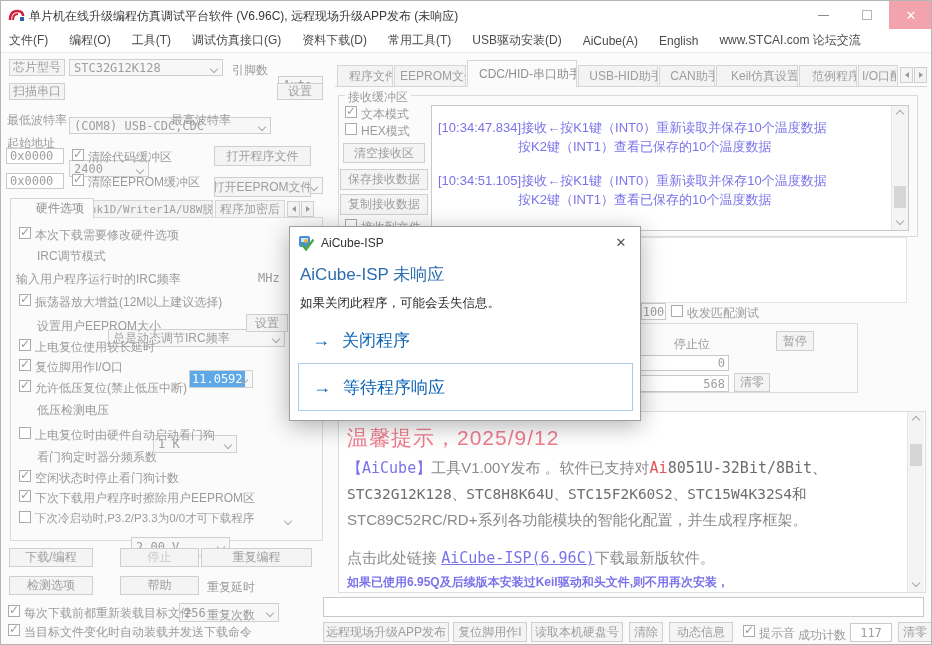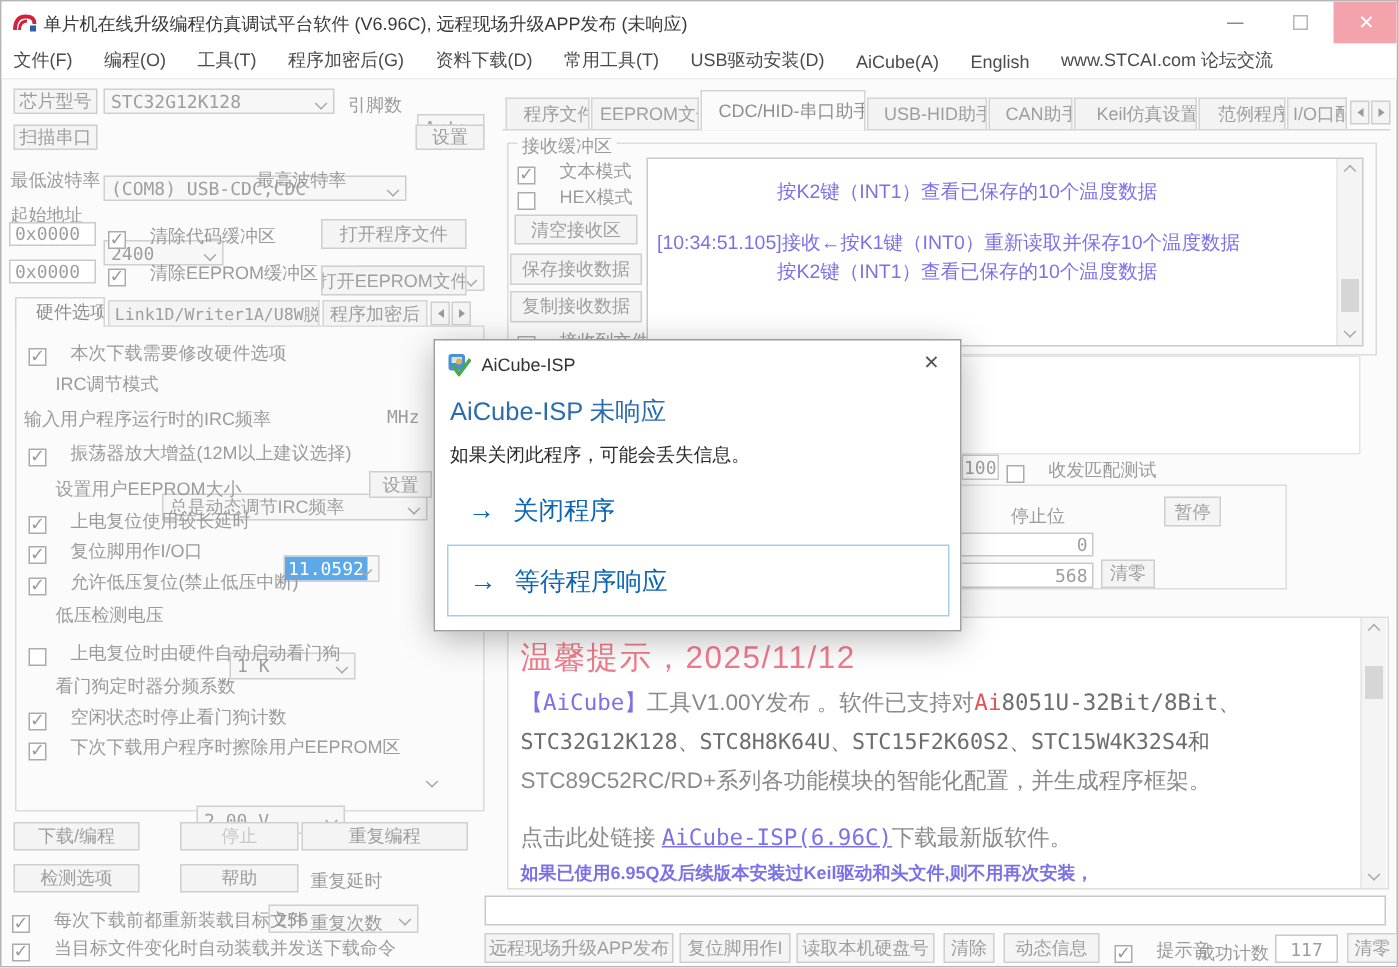--- a/index.html
+++ b/index.html
@@ -25,21 +25,21 @@
   
   .btn { background:#f4f4f4; border:1px solid #cfcfcf; color:#9e9e9e; display:flex; align-items:center; justify-content:center; white-space:nowrap; overflow:hidden; }
   .btn.disabled { color:#c8c8c8; }
   .inp { background:#ffffff; border:1px solid #c9c9c9; color:#9e9e9e; display:flex; align-items:center; padding:0 3px; overflow:hidden; }
   .inp.right { justify-content:flex-end; }
   .combo { background:#f7f7f7; border:1px solid #cfcfcf; color:#9e9e9e; display:flex; align-items:center; padding:0 16px 0 4px; position:relative; white-space:nowrap; overflow:hidden; }
   .chev { width:6px; height:6px; border-right:1px solid #a8a8a8; border-bottom:1px solid #a8a8a8; display:inline-block; transform:rotate(45deg); }
   .chev.up { transform:rotate(225deg); }
   .combo > .chev { position:absolute; right:5px; top:6px; }
   .lbl { white-space:nowrap; color:#9b9b9b; }
-  .cbrow { display:flex; align-items:flex-end; gap:16px; white-space:nowrap; }
+  .cbrow { display:flex; align-items:flex-start; gap:4px; white-space:nowrap; }
   .cb { width:12px; height:12px; background:#fff; border:1px solid #ababab; position:relative; flex:0 0 auto; }
   .cb.checked::after { content:"✓"; position:absolute; left:0px; top:-3px; font-size:12px; color:#9a9a9a; }
   .grp { border:1px solid #dcdcdc; }
   .grp-title { background:#fbfbfb; padding:0 3px; }
 
   
   .tab { border:1px solid #d5d5d5; border-bottom:none; background:#f3f3f3; color:#9e9e9e; display:flex; align-items:center; justify-content:center; white-space:nowrap; overflow:hidden;padding-left:16px; }
   .tab.active { background:#fbfbfb; color:#8f8f8f; }
   .tabline { background:#d5d5d5; height:1px; }
   .arr-btn { width:13px; height:16px; background:#f4f4f4; border:1px solid #cfcfcf; display:flex; align-items:center; justify-content:center; }
@@ -97,21 +97,21 @@
       </div>
     <div class="abs win-btn close" style="right:0">
         <span>✕</span>
       </div>
   </div>
 
   <div class="abs menubar">
     <span class="menu-item">文件(F)</span>
     <span class="menu-item">编程(O)</span>
     <span class="menu-item">工具(T)</span>
-    <span class="menu-item">程序加密后(G)</span>
+    <span class="menu-item">调试仿真接口(G)</span>
     <span class="menu-item">资料下载(D)</span>
     <span class="menu-item">常用工具(T)</span>
     <span class="menu-item">USB驱动安装(D)</span>
     <span class="menu-item">AiCube(A)</span>
     <span class="menu-item">English</span>
     <span class="menu-item">www.STCAI.com 论坛交流</span>
   </div>
 
   <div class="abs btn" style="left:8px;top:58px;width:56px;height:17px">芯片型号</div>
   <div class="abs combo" style="left:68px;top:58px;width:154px;height:17px">
@@ -149,21 +149,21 @@
     <span class="lbl">清除代码缓冲区</span>
   </div>
   <div class="abs btn" style="left:213px;top:145px;width:97px;height:20px">打开程序文件</div>
   <div class="abs inp mono" style="left:5px;top:172px;width:58px;height:16px">0x0000</div>
   <div class="abs cbrow" style="left:71px;top:173px">
     <span class="cb checked"></span>
     <span class="lbl">清除EEPROM缓冲区</span>
   </div>
   <div class="abs btn" style="left:213px;top:176px;width:97px;height:20px">打开EEPROM文件</div>
 
-  <div class="abs tab active" style="left:9px;top:197px;width:60px;height:20px;z-index:2">硬件选项</div>
+  <div class="abs tab active" style="left:9px;top:197px;width:84px;height:20px;z-index:2">硬件选项</div>
   <div class="abs tab" style="left:71px;top:199px;width:141px;height:18px">
       <span class="mono" style="font-size:11px">Link1D/Writer1A/U8W脱机</span>
     </div>
   <div class="abs tab" style="left:214px;top:199px;width:70px;height:18px;justify-content:flex-start;padding-left:4px">程序加密后</div>
   <div class="abs arr-btn" style="left:286px;top:200px">
       <i class="tri-l"></i>
     </div>
   <div class="abs arr-btn" style="left:300px;top:200px">
       <i class="tri-r"></i>
     </div>
@@ -221,20 +221,24 @@
     <span class="mono">256</span>
       <i class="chev"></i>
   </div>
   <div class="abs cbrow" style="left:18px;top:469px">
     <span class="cb checked"></span>
     <span class="lbl">空闲状态时停止看门狗计数</span>
   </div>
   <div class="abs cbrow" style="left:18px;top:489px">
     <span class="cb checked"></span>
     <span class="lbl">下次下载用户程序时擦除用户EEPROM区</span>
+  </div>
+  <div class="abs cbrow" style="left:18px;top:510px">
+    <span class="cb"></span>
+    <span class="lbl" style="font-size:11.5px">下次冷启动时,P3.2/P3.3为0/0才可下载程序</span>
   </div>
   <i class="abs chev" style="left:284px;top:517px"></i>
 
   <div class="abs btn" style="left:8px;top:547px;width:84px;height:19px">下载/编程</div>
   <div class="abs btn disabled" style="left:119px;top:547px;width:79px;height:19px">停止</div>
   <div class="abs btn" style="left:200px;top:547px;width:111px;height:19px">重复编程</div>
   <div class="abs btn" style="left:8px;top:575px;width:84px;height:19px">检测选项</div>
   <div class="abs btn" style="left:119px;top:575px;width:79px;height:19px">帮助</div>
   <div class="abs lbl" style="left:206px;top:578px">重复延时</div>
 
@@ -278,20 +282,21 @@
   <div class="abs btn" style="left:342px;top:142px;width:82px;height:20px">清空接收区</div>
   <div class="abs btn" style="left:339px;top:168px;width:88px;height:21px">保存接收数据</div>
   <div class="abs btn" style="left:339px;top:193px;width:88px;height:21px">复制接收数据</div>
   <div class="abs cbrow" style="left:344px;top:218px">
     <span class="cb"></span>
     <span class="lbl">接收到文件</span>
   </div>
 
   <div class="abs inp" style="left:430px;top:104px;width:478px;height:126px;align-items:flex-start;padding:12px 22px 0 6px;overflow:hidden">
     <div>
+      <div class="logtext">[10:34:47.834]接收←按K1键（INT0）重新读取并保存10个温度数据</div>
       <div class="logtext log-indent">按K2键（INT1）查看已保存的10个温度数据</div>
       <div style="height:15px"></div>
       <div class="logtext">[10:34:51.105]接收←按K1键（INT0）重新读取并保存10个温度数据</div>
       <div class="logtext log-indent">按K2键（INT1）查看已保存的10个温度数据</div>
     </div>
   </div>
   <div class="abs sb" style="left:890px;top:105px;width:17px;height:124px">
     <div class="sb-btn" style="top:0">
         <i class="chev up"></i>
       </div>
@@ -316,21 +321,21 @@
     <span>1位</span>
       <i class="chev"></i>
   </div>
   <div class="abs btn" style="left:775px;top:330px;width:38px;height:20px">暂停</div>
   <div class="abs inp right mono" style="left:610px;top:354px;width:118px;height:16px">0</div>
   <div class="abs inp right mono" style="left:610px;top:374px;width:118px;height:17px">568</div>
   <div class="abs btn" style="left:733px;top:372px;width:36px;height:19px">清零</div>
 
   <div class="abs" style="left:337px;top:410px;width:588px;height:182px;background:#ffffff;border:1px solid #dddddd;overflow:hidden">
     <div style="padding:12px 24px 0 8px">
-      <div class="news-title">温馨提示，2025/11/12</div>
+      <div class="news-title">温馨提示，2025/9/12</div>
       <div class="news-line" style="margin-top:7px"><span class="news-purple mono">【AiCube】</span><span>工具V1.00Y发布 。软件已支持对</span><span class="news-red mono">Ai</span><span class="news-dark mono">8051U-32Bit/8Bit、</span></div>
       <div class="news-line news-dark mono" style="margin-top:7px;font-size:14.5px">STC32G12K128、STC8H8K64U、STC15F2K60S2、STC15W4K32S4和</div>
       <div class="news-line" style="margin-top:7px">STC89C52RC/RD+系列各功能模块的智能化配置，并生成程序框架。</div>
       <div class="news-line" style="margin-top:19px"><span>点击此处链接 </span><span class="news-link mono">AiCube-ISP(6.96C)</span><span>下载最新版软件。</span></div>
       <div class="news-line news-b6" style="margin-top:6px">如果已使用6.95Q及后续版本安装过Keil驱动和头文件,则不用再次安装，</div>
       <div class="news-line news-b7" style="margin-top:5px">否则必须重新安装Keil驱动和头文件</div>
     </div>
   </div>
   <div class="abs sb" style="left:906px;top:411px;width:17px;height:180px">
     <div class="sb-btn" style="top:0">

